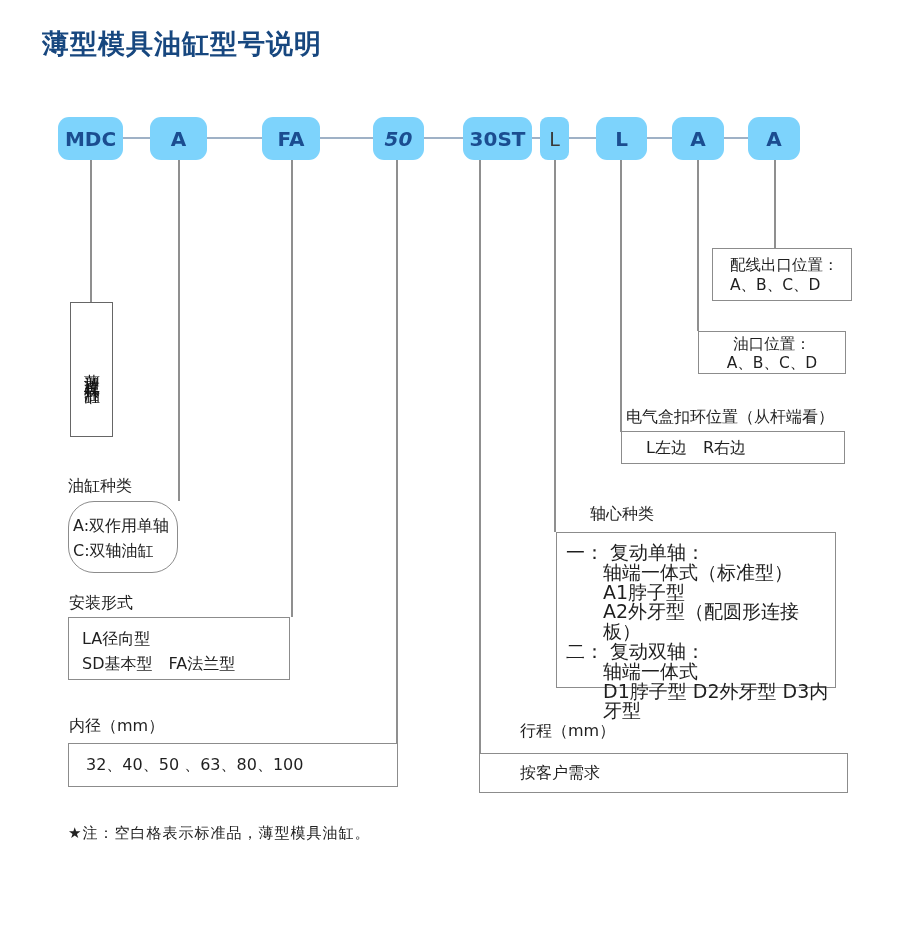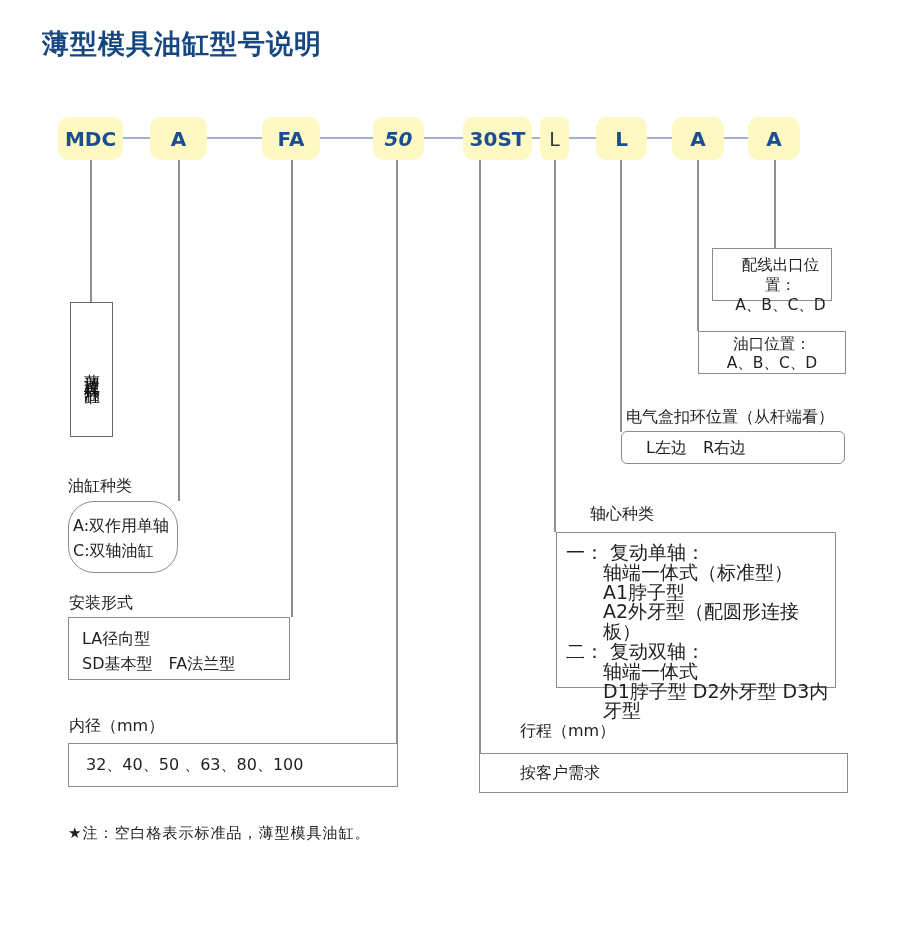--- a/index.html
+++ b/index.html
@@ -5,21 +5,21 @@
   * { margin:0; padding:0; box-sizing:border-box; }
   html,body { background:#fff; }
   body { font-family:"DejaVu Sans","Liberation Sans",sans-serif; color:#1f1f1f; }
   .canvas { position:relative; width:900px; height:943px; background:#ffffff; overflow:hidden; }
 
   .page-title { position:absolute; left:42px; top:26px; font-size:27px; font-weight:bold;
                 color:#17477f; letter-spacing:1px; }
 
   
   .connector { position:absolute; top:137px; height:2px; background:#9fb1c6; }
-  .badge { position:absolute; top:117px; height:43px; background:#fef9c3; border-radius:11px;
+  .badge { position:absolute; top:117px; height:43px; background:#7dd3fc; border-radius:11px;
            display:flex; align-items:center; justify-content:center;
            font-size:20px; font-weight:bold; color:#1b4d90; }
   .badge.plain { color:#3a3a3a; font-weight:400; border-radius:8px; font-size:19px; }
 
   
   .vline { position:absolute; width:1.5px; background:#8f8f8f; }
 
   
   .box { position:absolute; background:#fff; border:1px solid #8c8c8c; font-size:16px; color:#1f1f1f; }
   .label { position:absolute; font-size:16px; color:#1f1f1f; white-space:nowrap; }
@@ -30,25 +30,25 @@
                  letter-spacing:3px; color:#111; }
 
   .box-cylinder-type { left:68px; top:501px; width:110px; height:72px; padding:11px 0 0 4px; line-height:25px;border-radius:26px; }
   .box-mounting { left:68px; top:617px; width:222px; height:63px; padding:8px 0 0 13px; line-height:25px; }
   .box-bore { left:68px; top:743px; width:330px; height:44px; line-height:42px; padding-left:17px; }
   .box-stroke { left:479px; top:753px; width:369px; height:40px; line-height:38px; padding-left:40px; }
   .box-shaft { left:556px; top:532px; width:280px; height:156px; padding-top:10px;
                font-size:19px; line-height:19.8px; }
   .box-shaft .main { padding-left:9px; }
   .box-shaft .indent { padding-left:46px; }
-  .box-ebox { left:621px; top:431px; width:224px; height:33px; line-height:31px; padding-left:24px;border-radius:6px; }
+  .box-ebox { left:621px; top:431px; width:224px; height:33px; line-height:31px; padding-left:24px; }
   .box-oilport { left:698px; top:331px; width:148px; height:43px; text-align:center;
                  font-size:15.5px; line-height:19px; padding-top:3px; }
-  .box-wiring { left:712px; top:248px; width:120px; height:53px; font-size:15.5px;
-                line-height:20px; padding:6px 0 0 17px;text-align:center; }
+  .box-wiring { left:712px; top:248px; width:140px; height:53px; font-size:15.5px;
+                line-height:20px; padding:6px 0 0 17px; }
 
   .note { position:absolute; left:68px; top:824px; font-size:15px; color:#222; letter-spacing:1px; }
 </style>
 </head>
 <body>
 
 <div class="canvas">
 
   <div class="page-title">薄型模具油缸型号说明</div>
 

